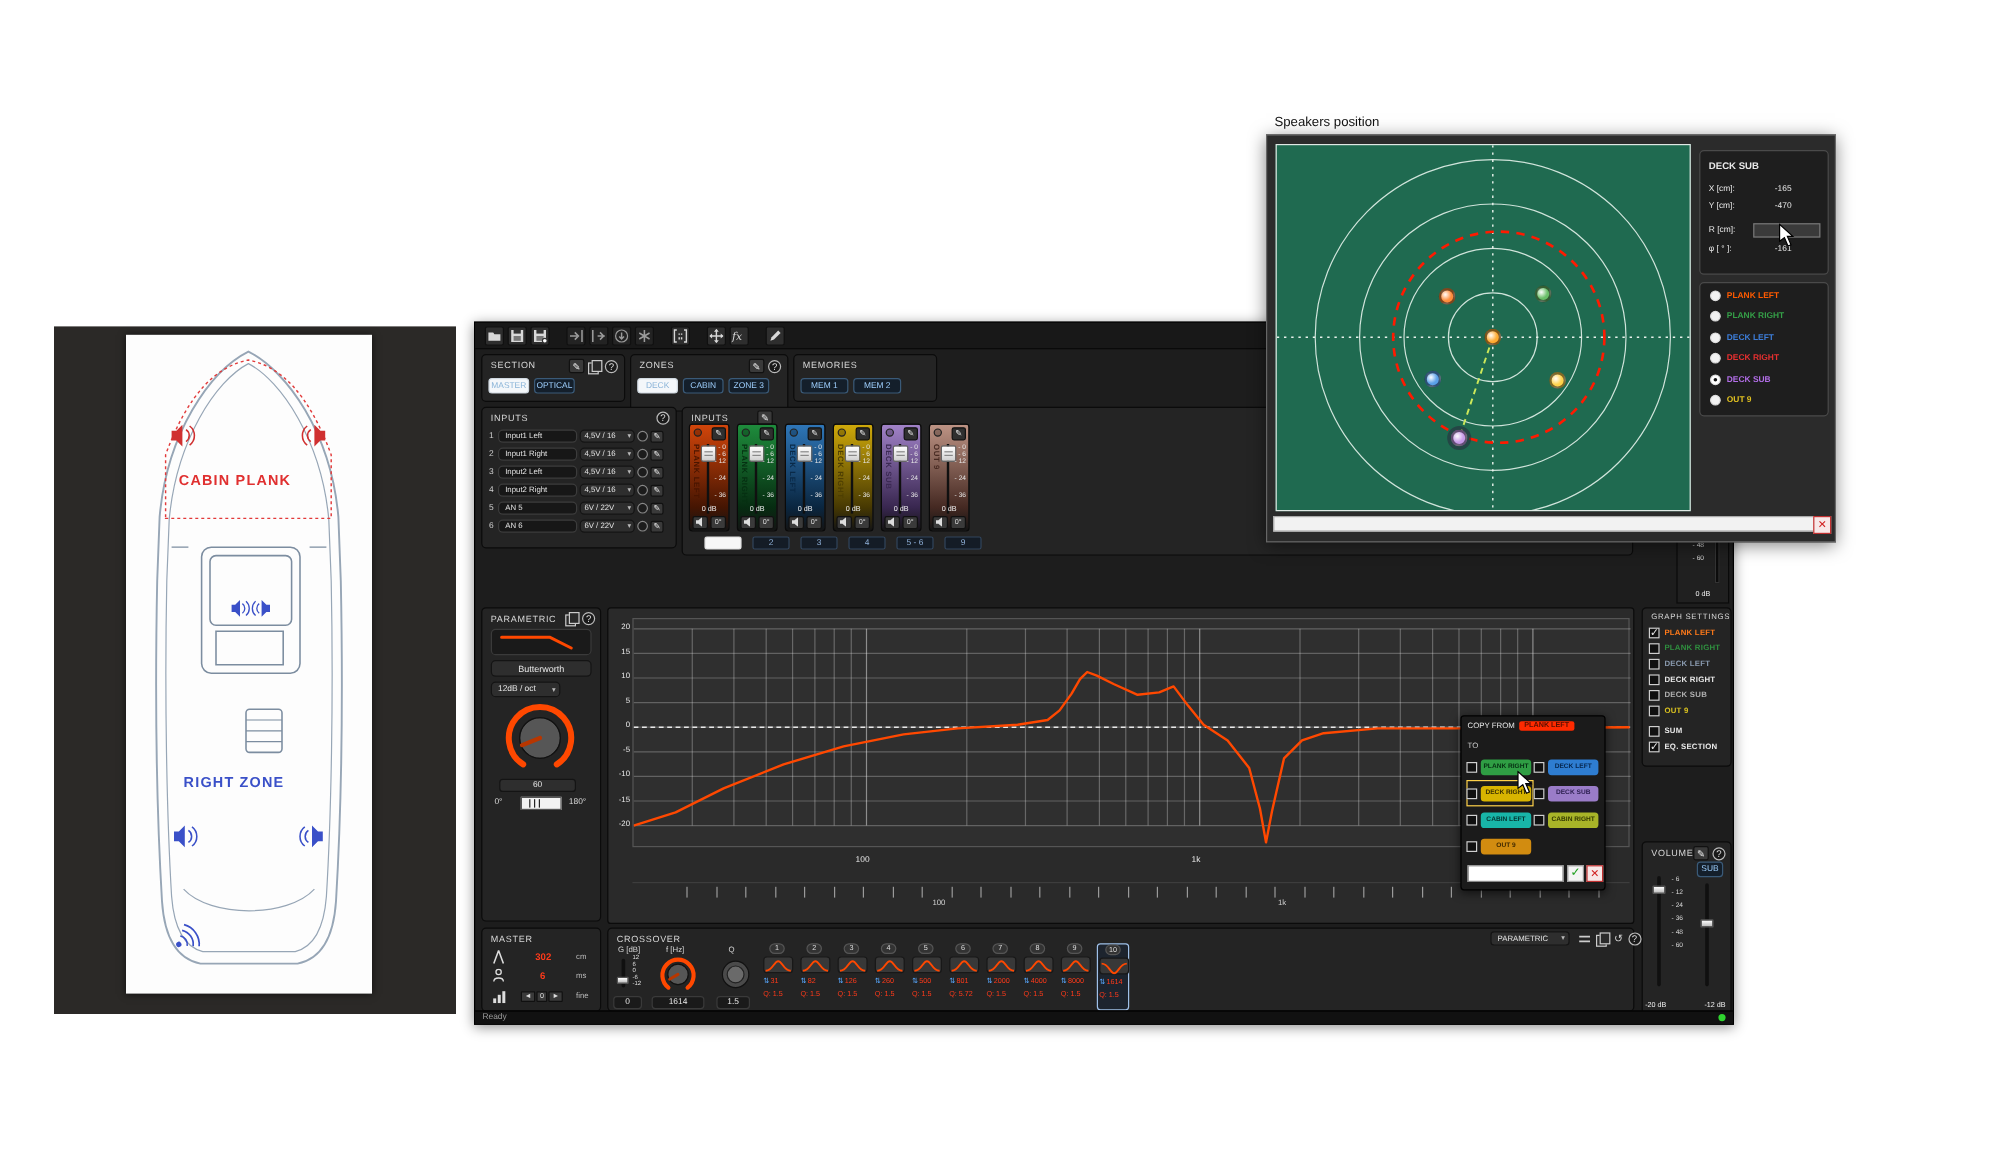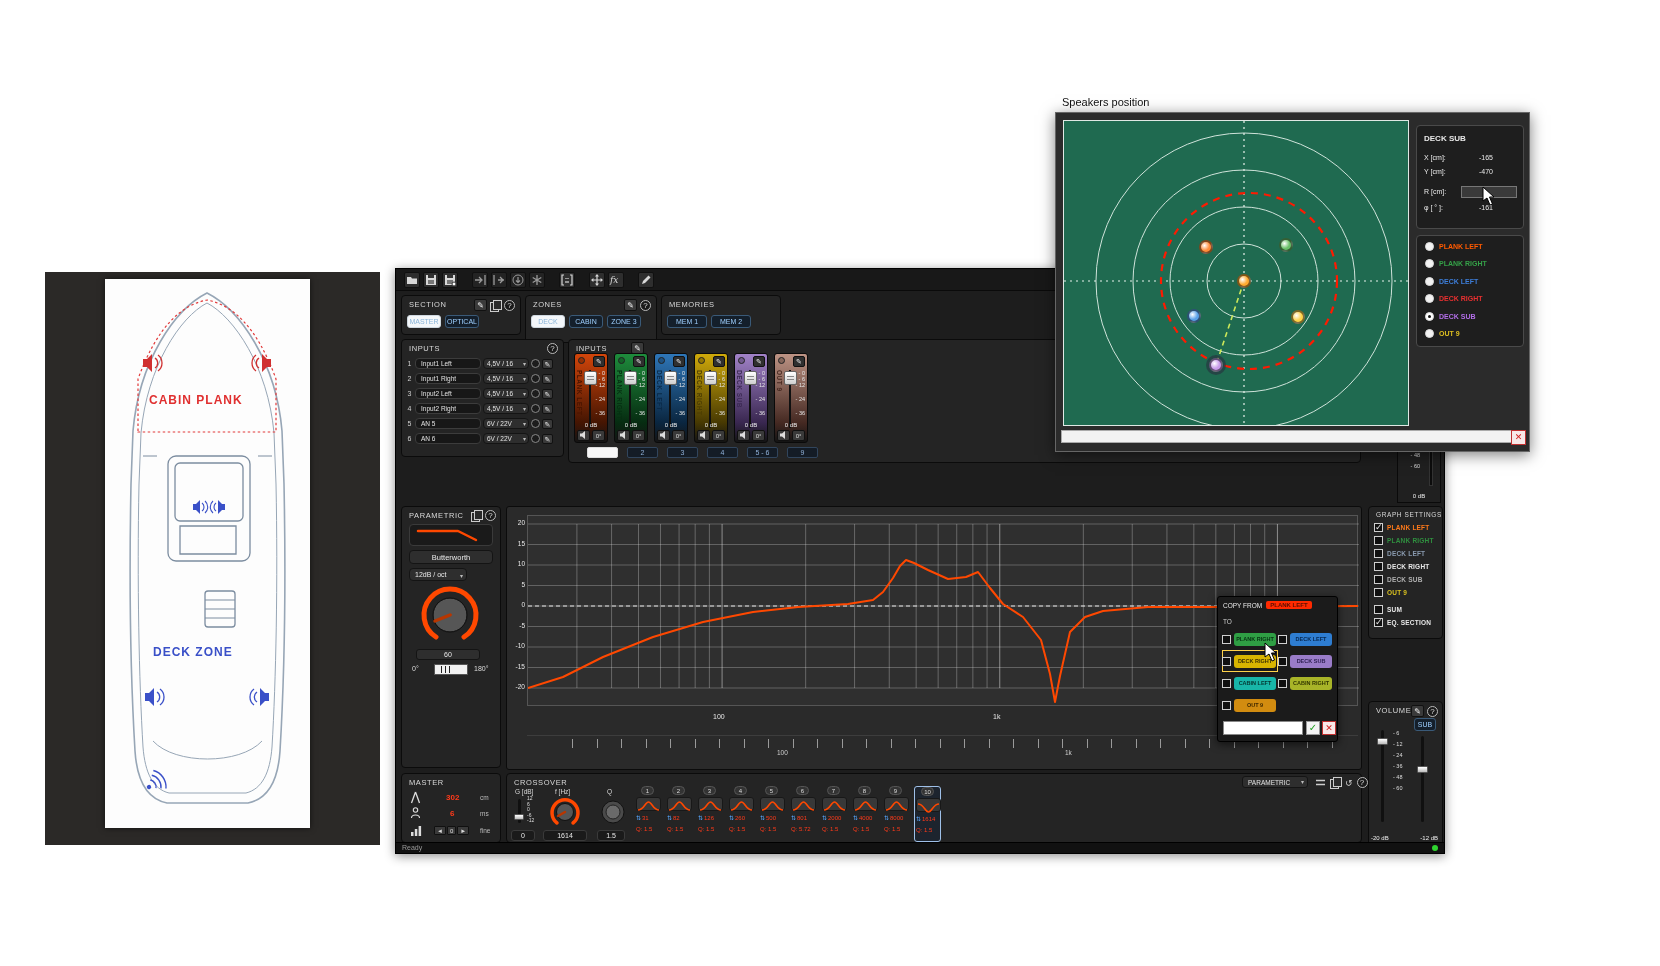--- a/index.html
+++ b/index.html
@@ -234,21 +234,21 @@
           <path d="M0,-4 L4,-4 L9,-9 L9,9 L4,4 L0,4 Z" stroke="none"></path>
           <path d="M12,-5 A6,6 0 0 1 12,5 M15,-8 A10,10 0 0 1 15,8" fill="none" stroke-width="1.3"></path>
         </g>
 
         <g transform="translate(44,508) rotate(-35)" stroke="#3a50c8" fill="#3a50c8">
           <circle cx="0" cy="0" r="2.2" stroke="none"></circle>
           <path d="M5,-5 A7,7 0 0 1 5,5 M9,-8 A12,12 0 0 1 9,8 M13,-11 A17,17 0 0 1 13,11" fill="none" stroke-width="1.4"></path>
         </g>
       </svg>
       <span class="zone-label" style="left:44px;top:114px;color:#e03030;">CABIN PLANK</span>
-      <span class="zone-label" style="left:48px;top:366px;color:#3a50c8;">DECK ZONE</span>
+      <span class="zone-label" style="left:48px;top:366px;color:#3a50c8;">RIGHT ZONE</span>
     </div>
   </div>
 
   <div class="main-window">
 
     <div class="toolbar">
       <div class="tbtn">
           <svg width="12" height="12">
             <path d="M1,10 L1,3 h4 l1,1.5 h5 V10 z" fill="#d8d8d8"></path>
           </svg>

